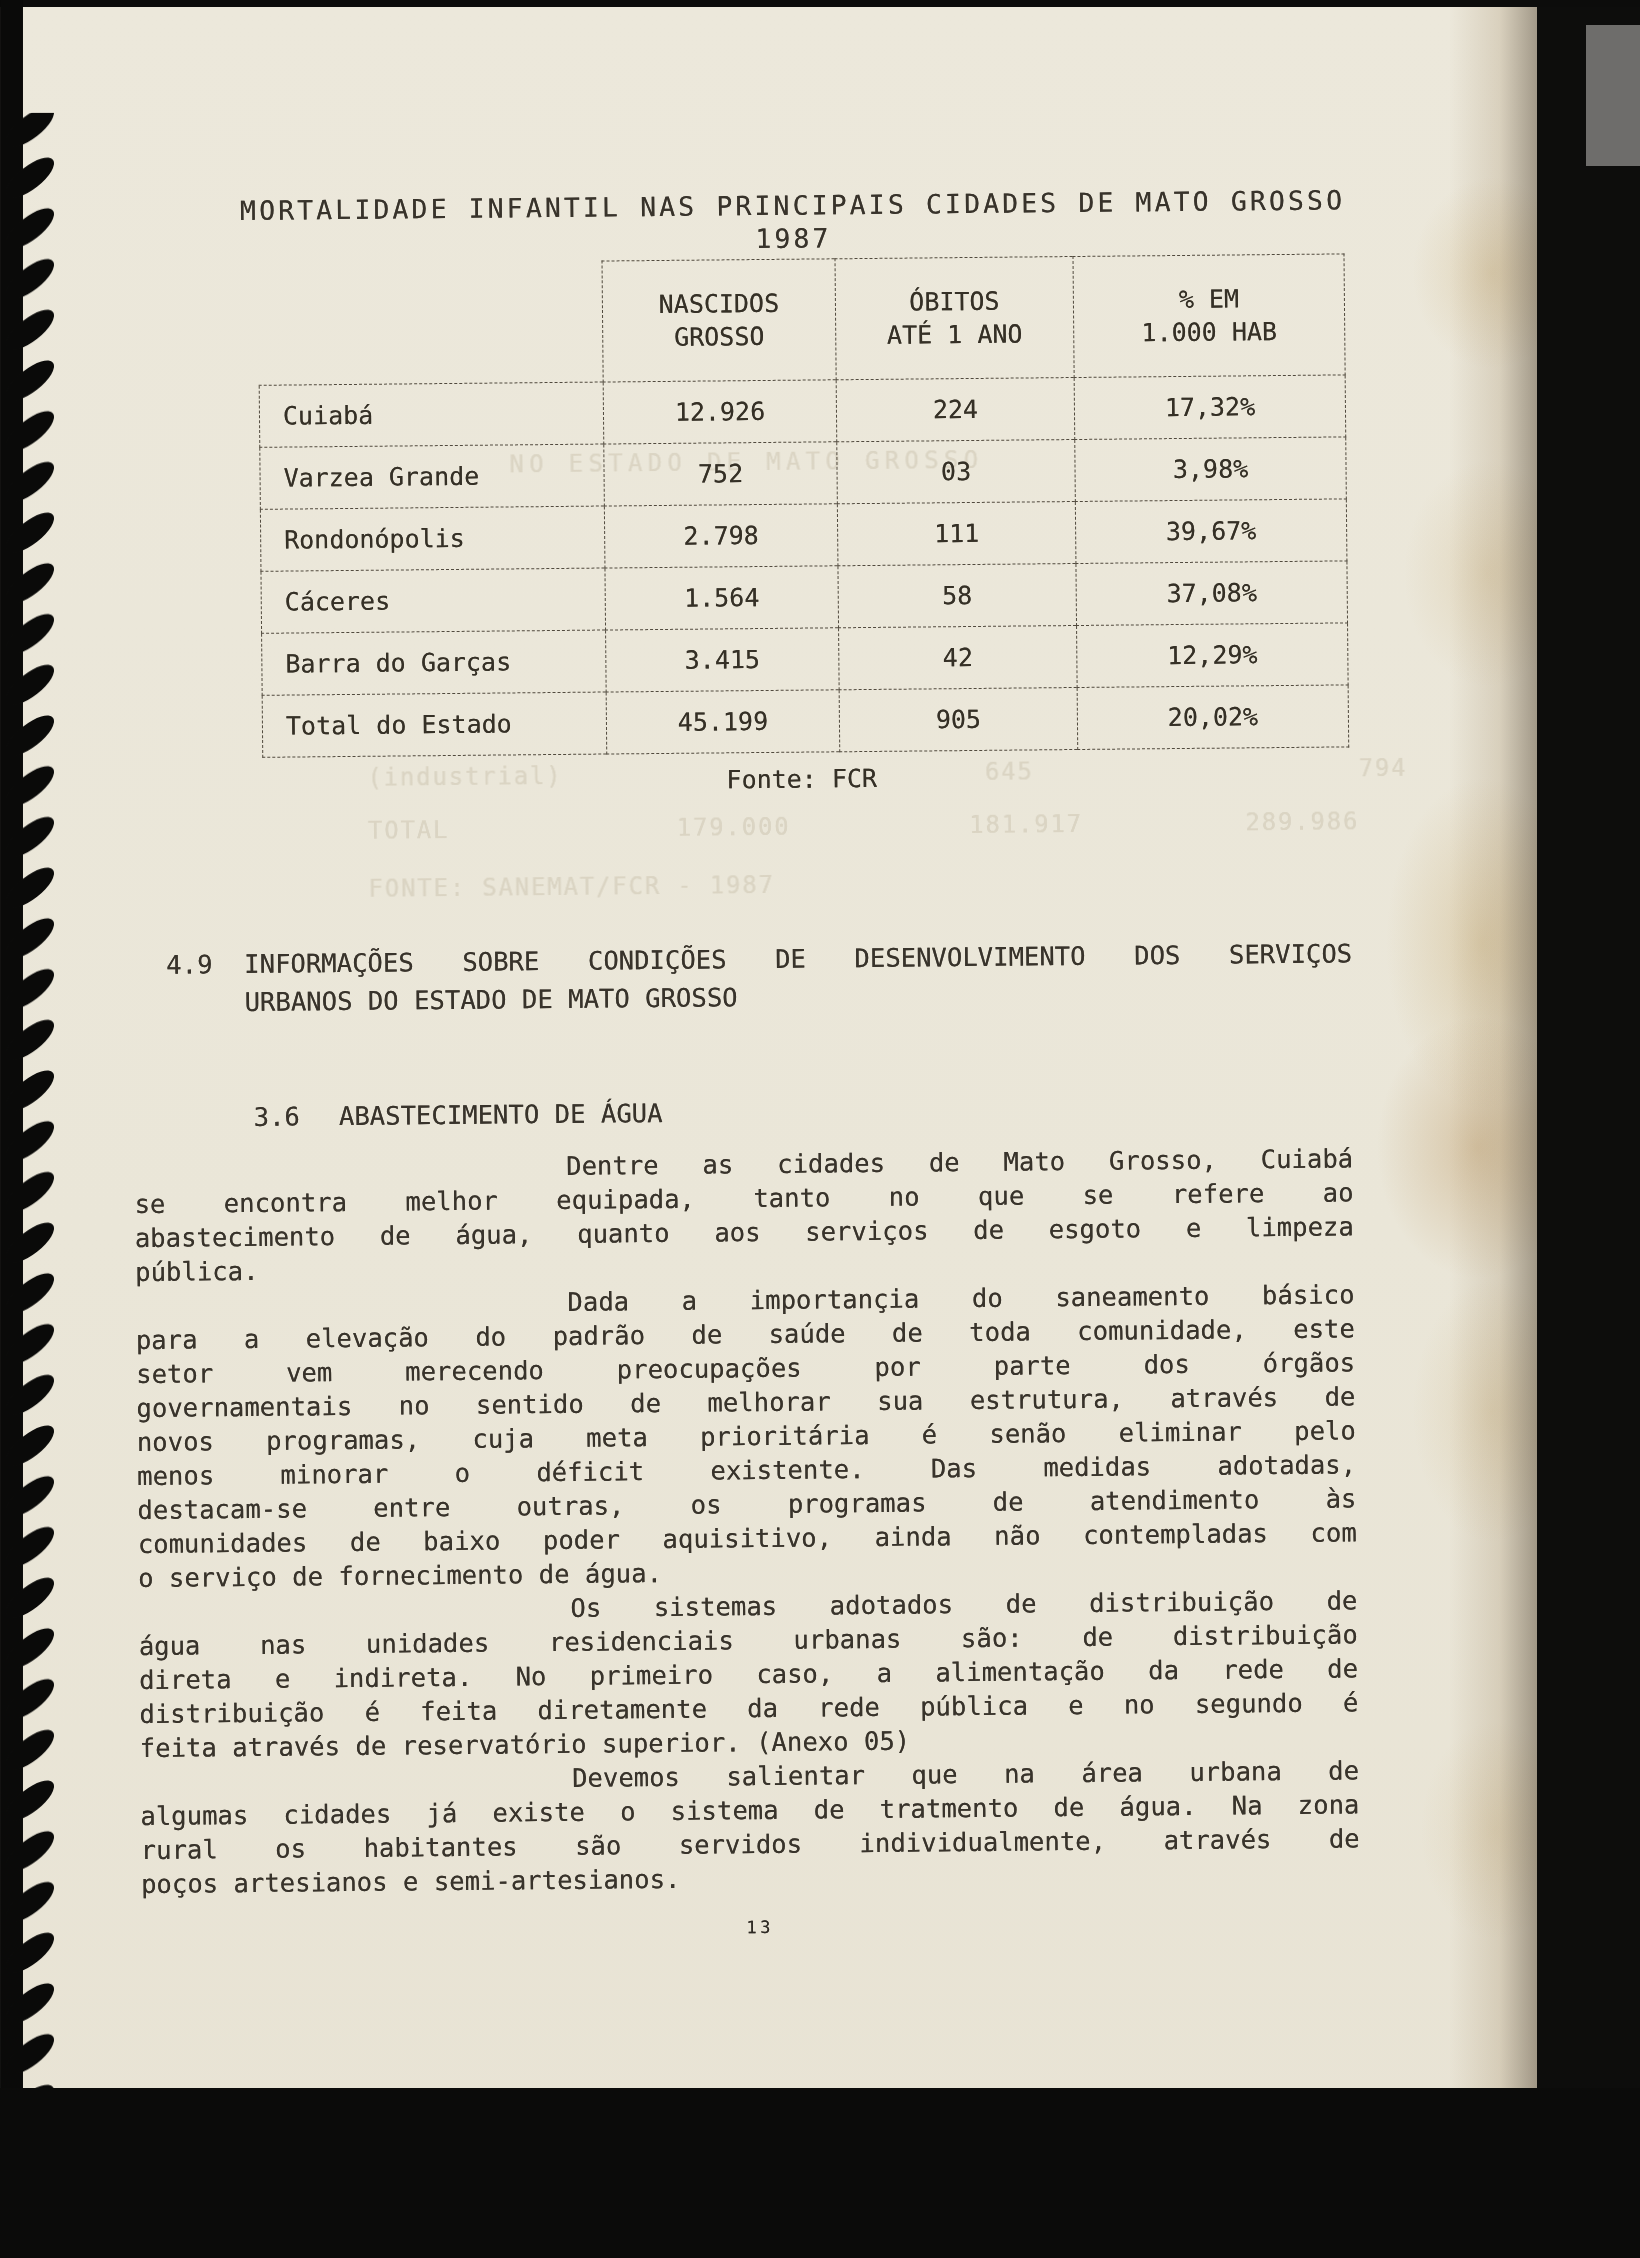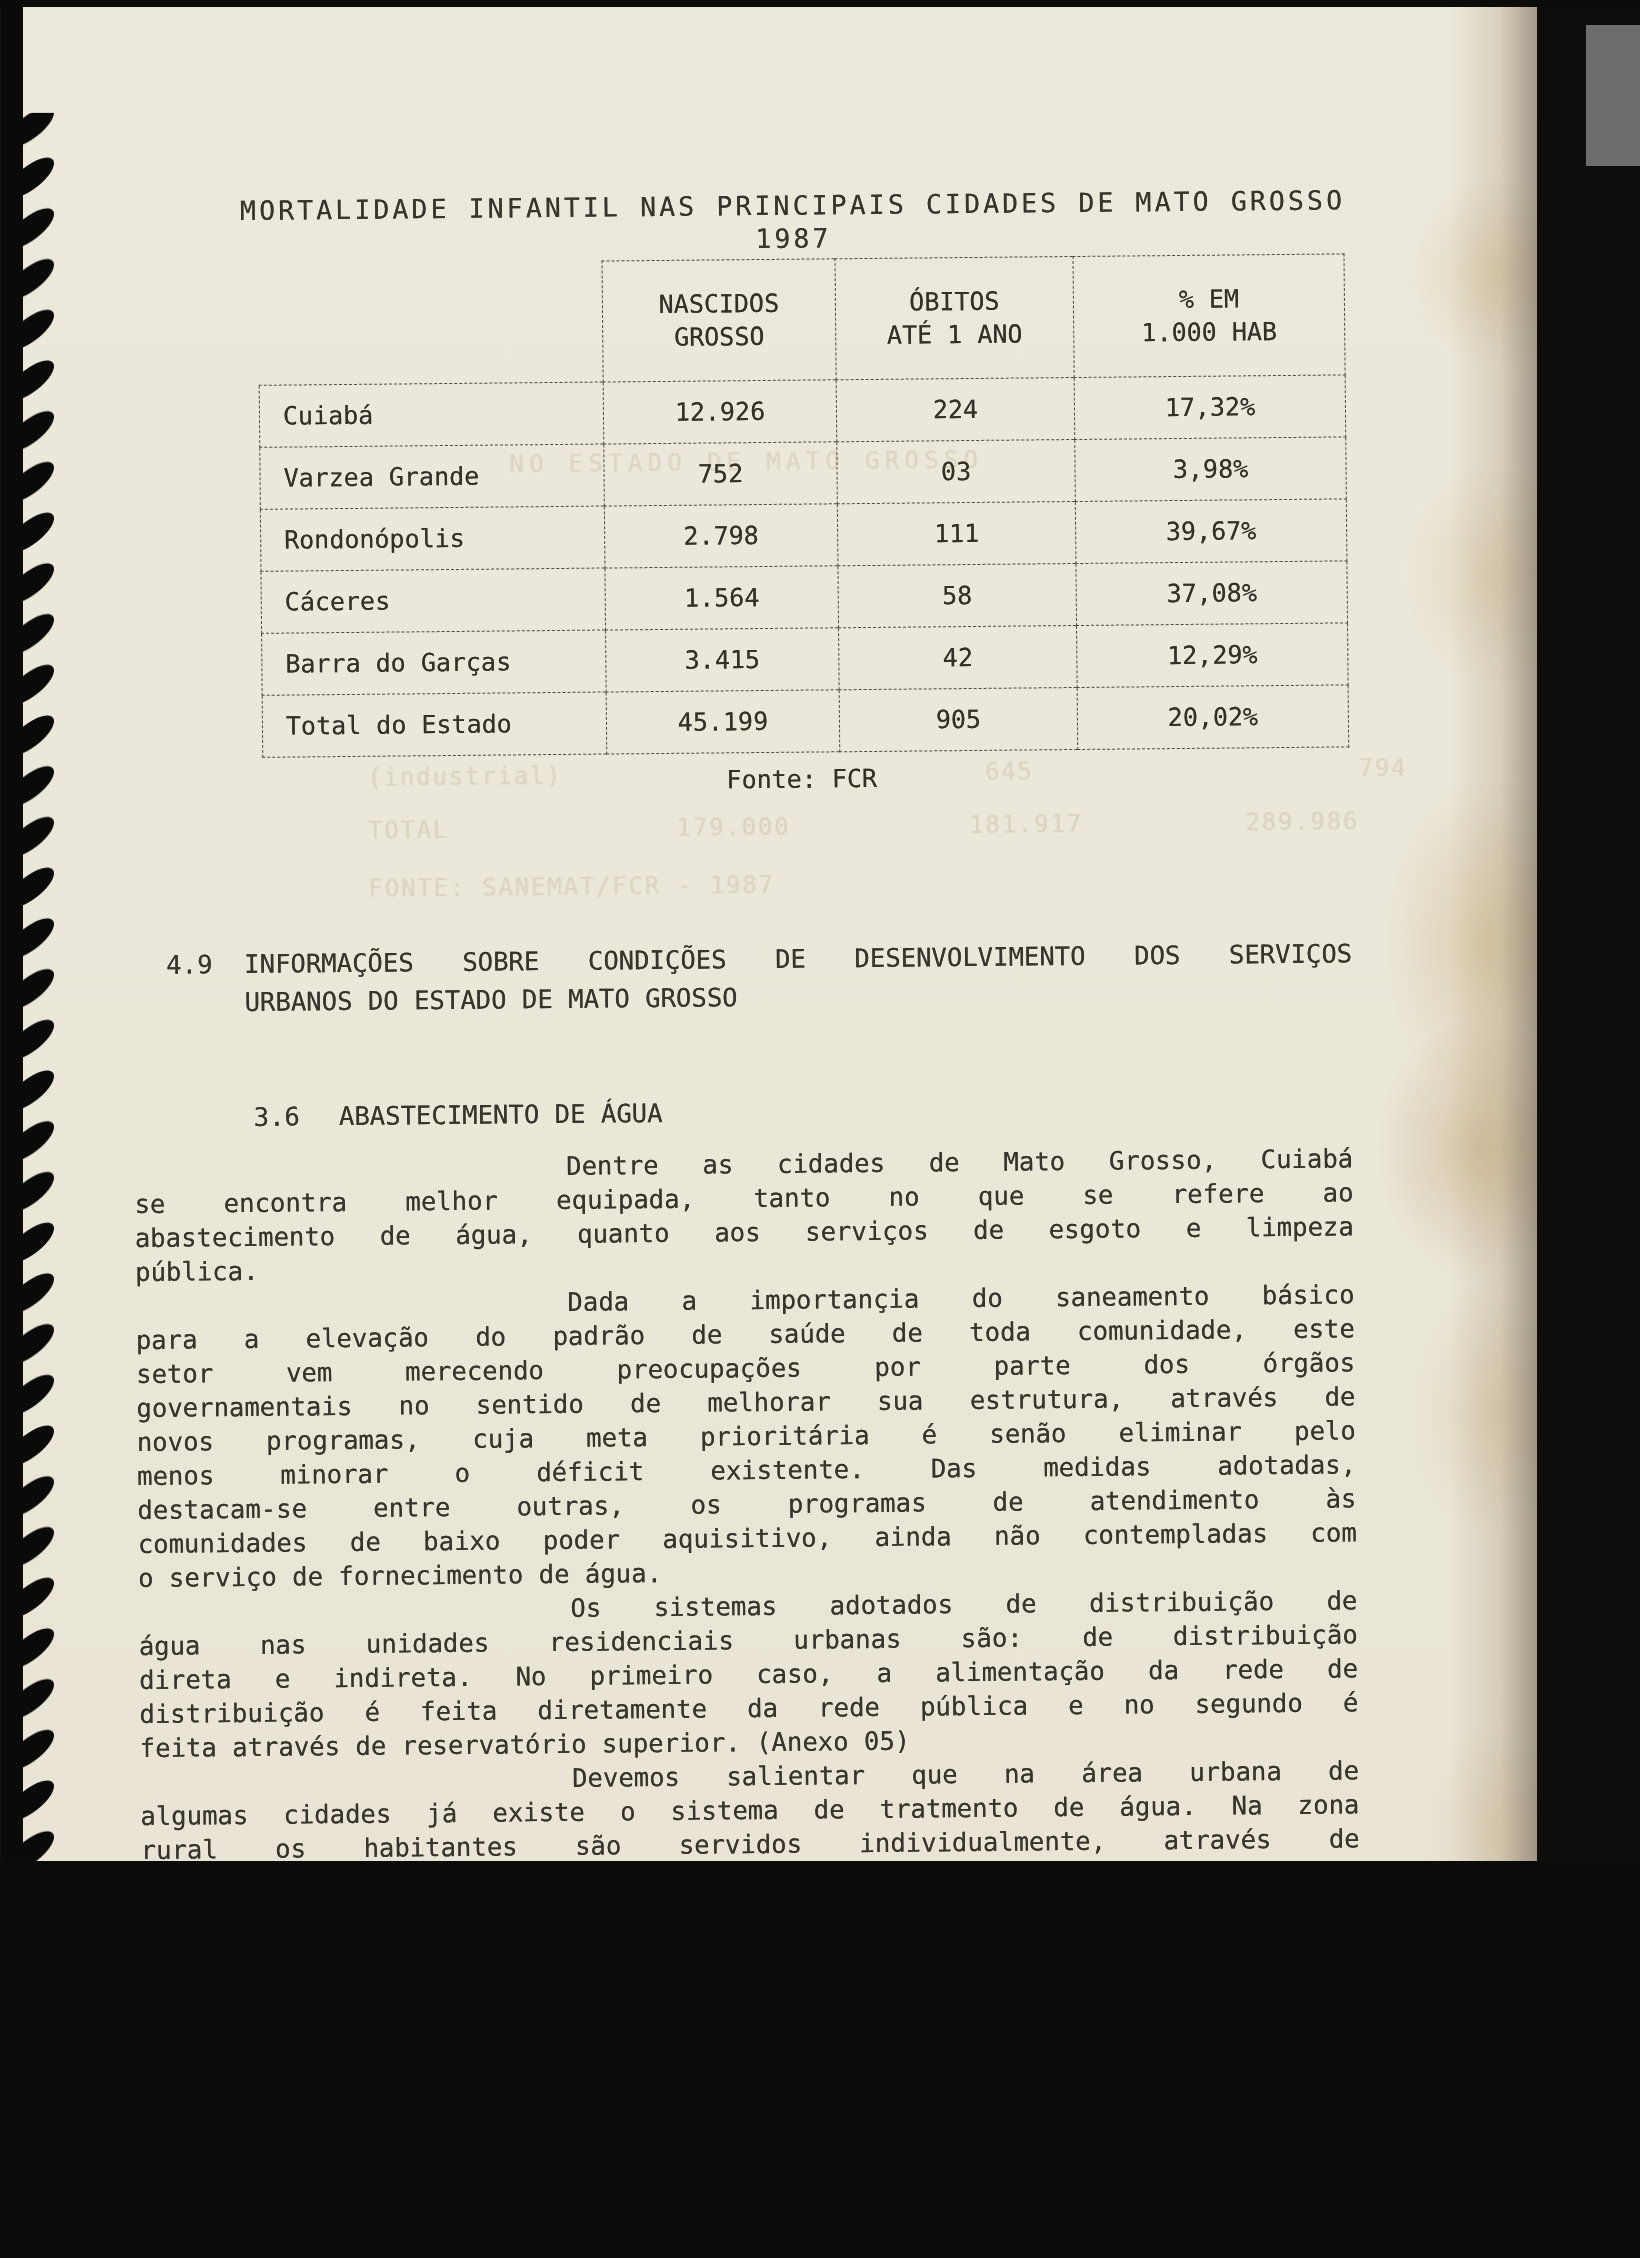--- a/index.html
+++ b/index.html
@@ -1,16 +1,16 @@
 <!DOCTYPE html>
 <html style="font-size:14px"><head>
 <meta charset="utf-8">
 <style>
   html,body{margin:0;padding:0;background:#0b0b0a;}
-  #scan{position:relative;width:1641px;height:1861px;overflow:hidden;background:#e5e5e5;
+  #scan{position:relative;width:1641px;height:2088px;overflow:hidden;background:#e5e5e5;
         font-family:"DejaVu Sans Mono","Liberation Mono",monospace;}
   
   #paper{position:absolute;left:0;top:5.3px;width:1540px;height:2230px;
          background:linear-gradient(180deg,#ece8db 0%,#eae6d8 55%,#e8e3d4 100%);}
   .stain{position:absolute;border-radius:50%;pointer-events:none;}
   #edge-shadow{position:absolute;left:1449px;top:5.3px;width:92px;height:2230px;
          background:linear-gradient(90deg,rgba(120,95,50,0) 0%,rgba(130,100,55,.18) 55%,rgba(60,45,25,.45) 100%);}
   #top-strip{position:absolute;left:0;top:0;width:1641px;height:7px;background:#0c0c0b;}
   #right-band{position:absolute;left:1537px;top:0;width:104px;height:2258px;background:#0d0d0c;}
   #tr-gray{position:absolute;left:1586px;top:25px;width:55px;height:141px;background:#6e6d6b;}
@@ -48,21 +48,21 @@
   #sec60 .l1{grid-column:2;text-align:justify;text-align-last:justify;}
   #sec60 .l2{grid-column:2;}
   #sec61{position:absolute;left:254px;top:1103px;font-size:25.6px;}
   #sec61 .num{margin-right:39px;}
   
   #bodytext{position:absolute;left:134px;top:1153px;width:1219px;font-size:25.6px;line-height:34px;}
   #bodytext .ln{min-height:34px;}
   .first{padding-left:432px;text-align:justify;text-align-last:justify;}
   .mid{text-align:justify;text-align-last:justify;}
   .last{text-align:left;}
-  #page-num{left:739px;top:1976px;font-size:23px;letter-spacing:3.5px;color:#2e2a24;}
+  #page-num{left:739px;top:1923px;font-size:17px;letter-spacing:3.5px;color:#2e2a24;}
 </style>
 </head>
 <body>
 
 <div id="scan">
 
   <div id="paper"></div>
 
   <div class="stain" style="left:1412px;top:176px;width:159px;height:194px;background:radial-gradient(ellipse,rgba(186,146,70,.22),transparent 70%);"></div>
   <div class="stain" style="left:1403px;top:459px;width:168px;height:229px;background:radial-gradient(ellipse,rgba(186,146,70,.18),transparent 70%);"></div>

